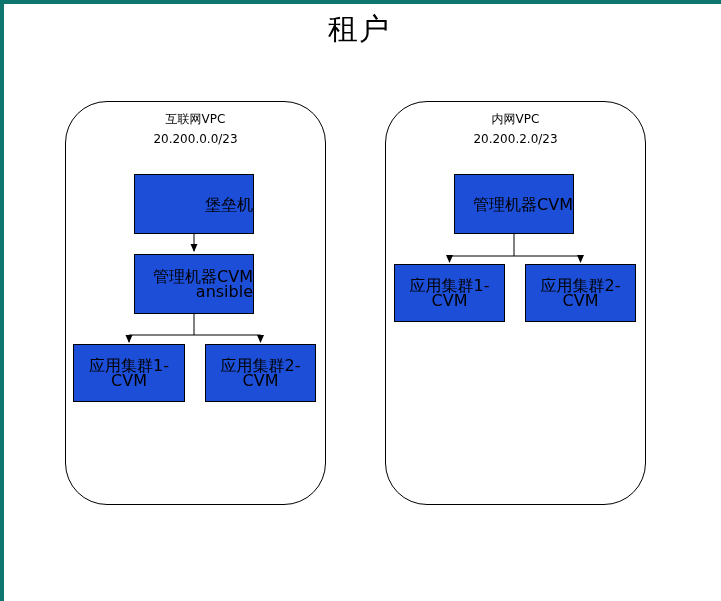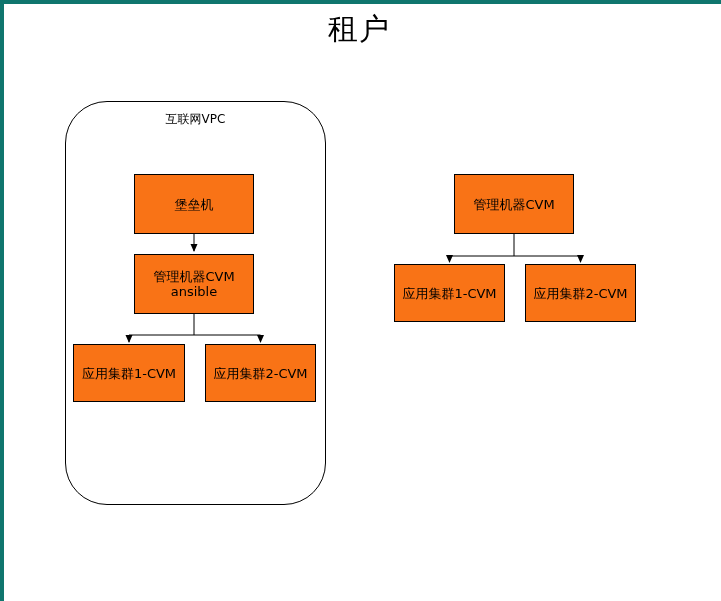--- a/index.html
+++ b/index.html
@@ -43,27 +43,27 @@
     top: 7px;
     left: 0;
     width: 100%;
     text-align: center;
     font-size: 12px;
     line-height: 20px;
   }
   .node {
     position: absolute;
     border: 1px solid #000000;
-    background: #f97316;
+    background: #1d4ed8;
     display: flex;
     flex-direction: column;
-    align-items: center;
+    align-items: flex-end;
     justify-content: center;
     text-align: center;
-    font-size: 13px;
+    font-size: 16px;
     line-height: 15px;
     box-sizing: border-box;
   }
   
   .node.l-bastion  { left: 130px; top: 170px; width: 120px; height: 60px; }
   .node.l-mgmt     { left: 130px; top: 250px; width: 120px; height: 60px; }
   .node.l-cluster1 { left: 69px;  top: 340px; width: 112px; height: 58px; }
   .node.l-cluster2 { left: 201px; top: 340px; width: 111px; height: 58px; }
   
   .node.r-mgmt     { left: 450px; top: 170px; width: 120px; height: 60px; }
@@ -82,23 +82,30 @@
 </head>
 <body>
 
 <div class="canvas">
 
   <div class="diagram-title">租户</div>
 
   <div class="vpc left">
     <div class="vpc-header">
       <div>互联网VPC</div>
+      <div>20.200.0.0/23</div>
     </div>
   </div>
 
+  <div class="vpc right">
+    <div class="vpc-header">
+      <div>内网VPC</div>
+      <div>20.200.2.0/23</div>
+    </div>
+  </div>
 
   <div class="node l-bastion">
     <span>堡垒机</span>
   </div>
 
   <div class="node l-mgmt">
     <span>管理机器CVM</span>
     <span>ansible</span>
   </div>
 

